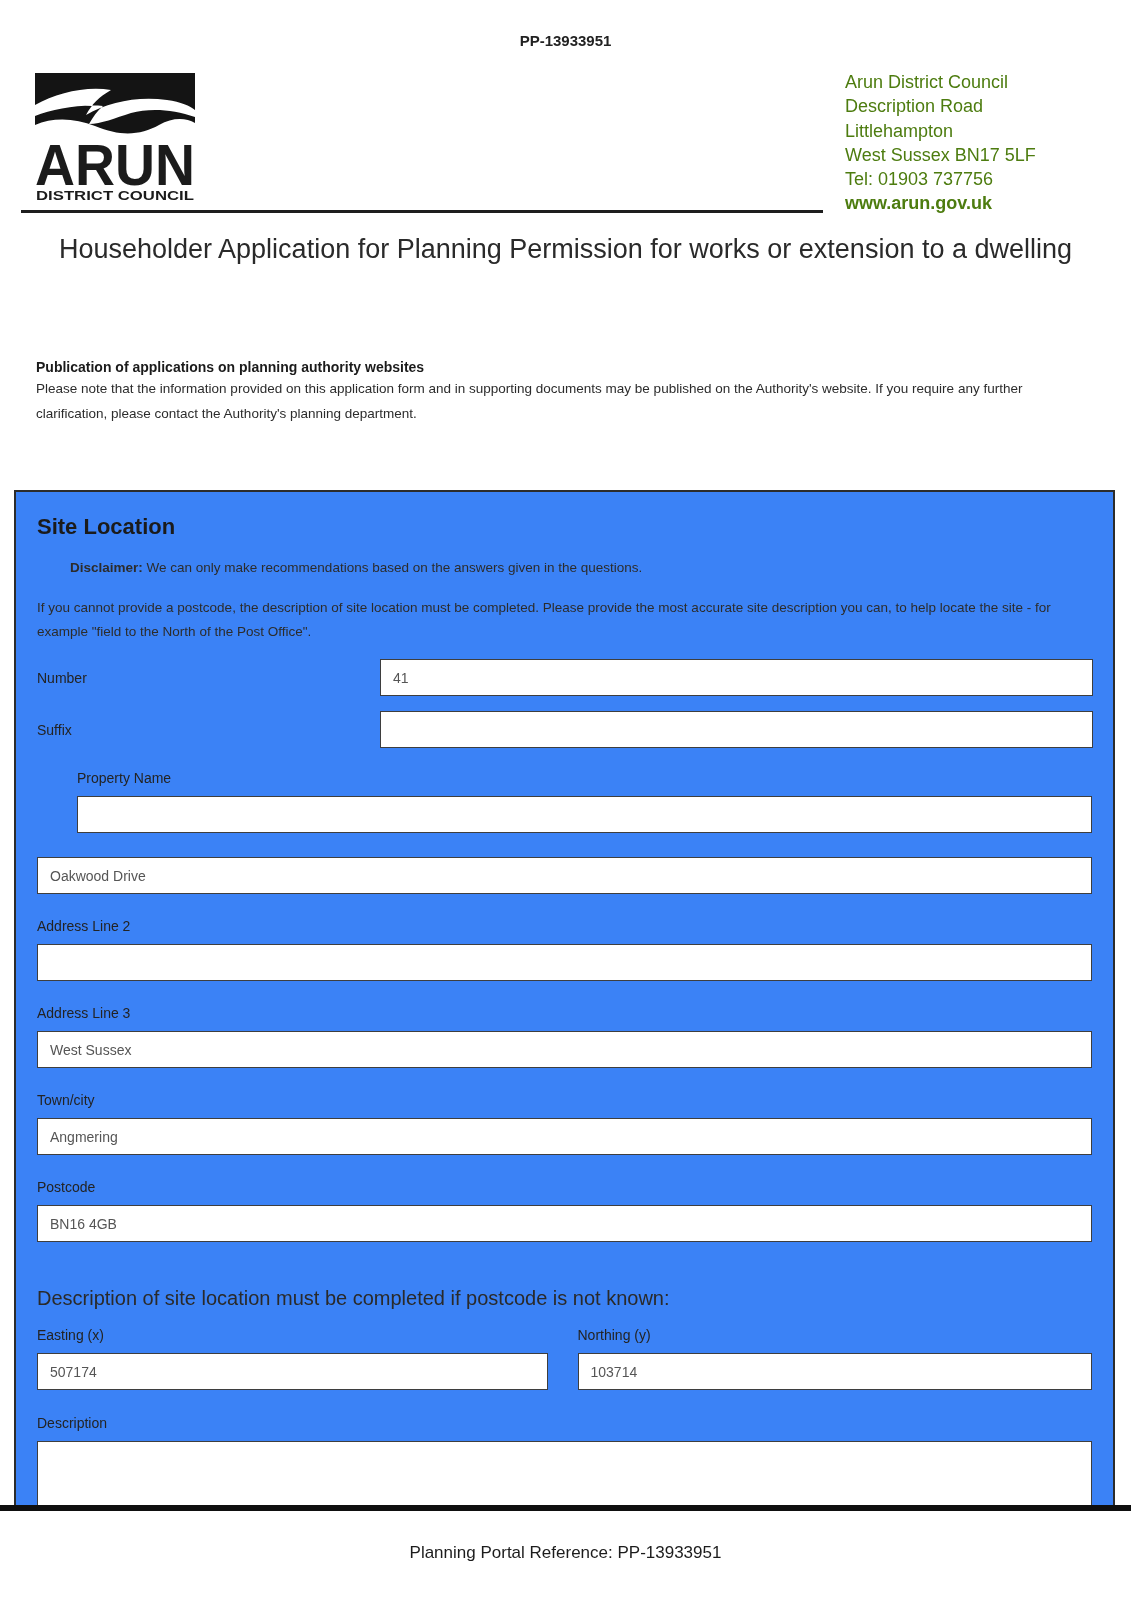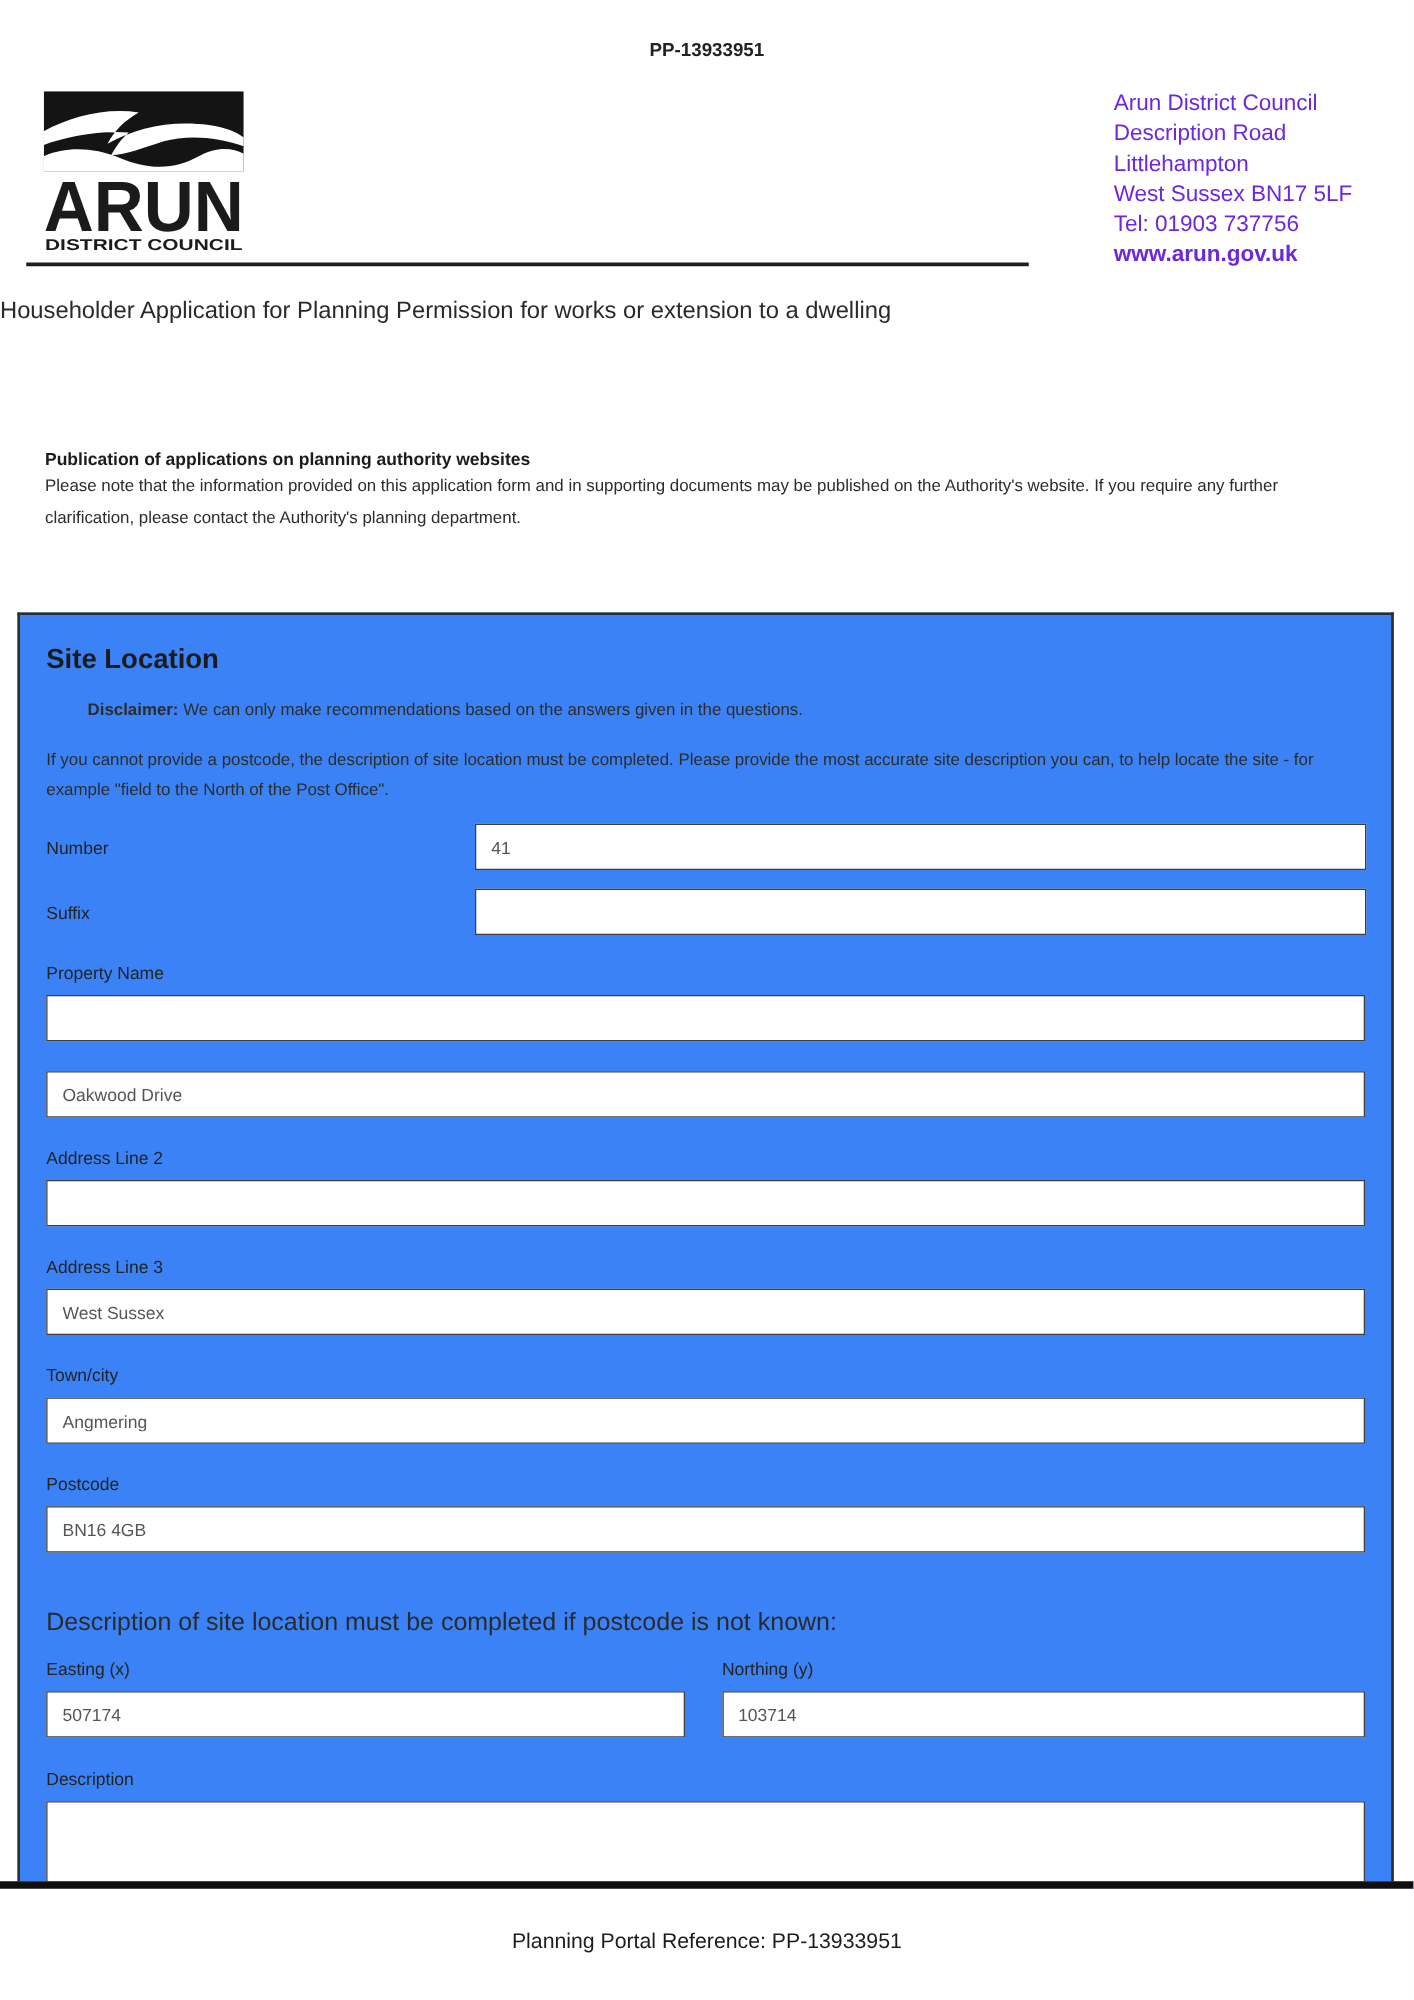--- a/index.html
+++ b/index.html
@@ -15,29 +15,29 @@
     position:absolute; top:32px; left:0; width:100%;
     text-align:center; font-weight:bold; font-size:15px; color:#222;
   }
   .logo { position:absolute; left:35px; top:73px; width:160px; }
   .logo svg { display:block; }
   .header-rule {
     position:absolute; left:21px; top:210px; width:802px; height:3px;
     background:#1e1e1e;
   }
   .council-address {
-    position:absolute; left:891px; top:70px;
-    font-size:18px; line-height:24.3px; color:#6d28d9; white-space:nowrap;
+    position:absolute; left:845px; top:70px;
+    font-size:18px; line-height:24.3px; color:#4d7c0f; white-space:nowrap;
   }
   .council-address .site { font-weight:bold; }
 
   
   .form-title {
     position:absolute; top:236px; left:0; width:100%;
-    font-size:19px; line-height:26px; color:#2a2a2a;
+    text-align:center; font-size:27px; line-height:26px; color:#2a2a2a;
   }
   .form-subtitle {
     position:absolute; top:288px; left:0; width:100%;
     text-align:center; font-size:20px; color:#2a2a2a;
   }
   .pub-heading {
     position:absolute; top:340px; left:36px;
     font-size:14px; font-weight:bold; color:#1b1b1b;margin-top:19px;
   }
   .pub-note {
@@ -62,21 +62,21 @@
   .inline-row { display:flex; align-items:center; margin-top:15px; }
   .inline-row .lbl { flex:0 0 343px; font-size:14px; color:#232323; }
   .inline-row input { flex:0 0 713px; }
 
   input.box, textarea.box {
     height:37px; border:1.6px solid #3e3e3e; background:#ffffff;
     font-family:"Liberation Sans", sans-serif; font-size:14px; color:#555;
     padding:0 12px; outline:none; border-radius:0; display:block; width:100%;
   }
   .field-block { margin-top:24px; }
-  .field-block.first { margin-top:22px; }
+  .field-block.first { margin-top:22px;margin-left:40px; }
   .field-block .lbl { display:block; font-size:14px; color:#232323; margin-bottom:10px; }
 
   .desc-heading { margin-top:44px; font-size:20px; line-height:24px; color:#2a2a2a; }
 
   .coords-row { display:flex; margin-top:17px; }
   .coord-col-e { width:511px; margin-right:30px; }
   .coord-col-n { width:515px; }
   .coords-row .lbl { display:block; font-size:14px; color:#232323; margin-bottom:10px; }
 
   .desc-block { margin-top:25px; }

